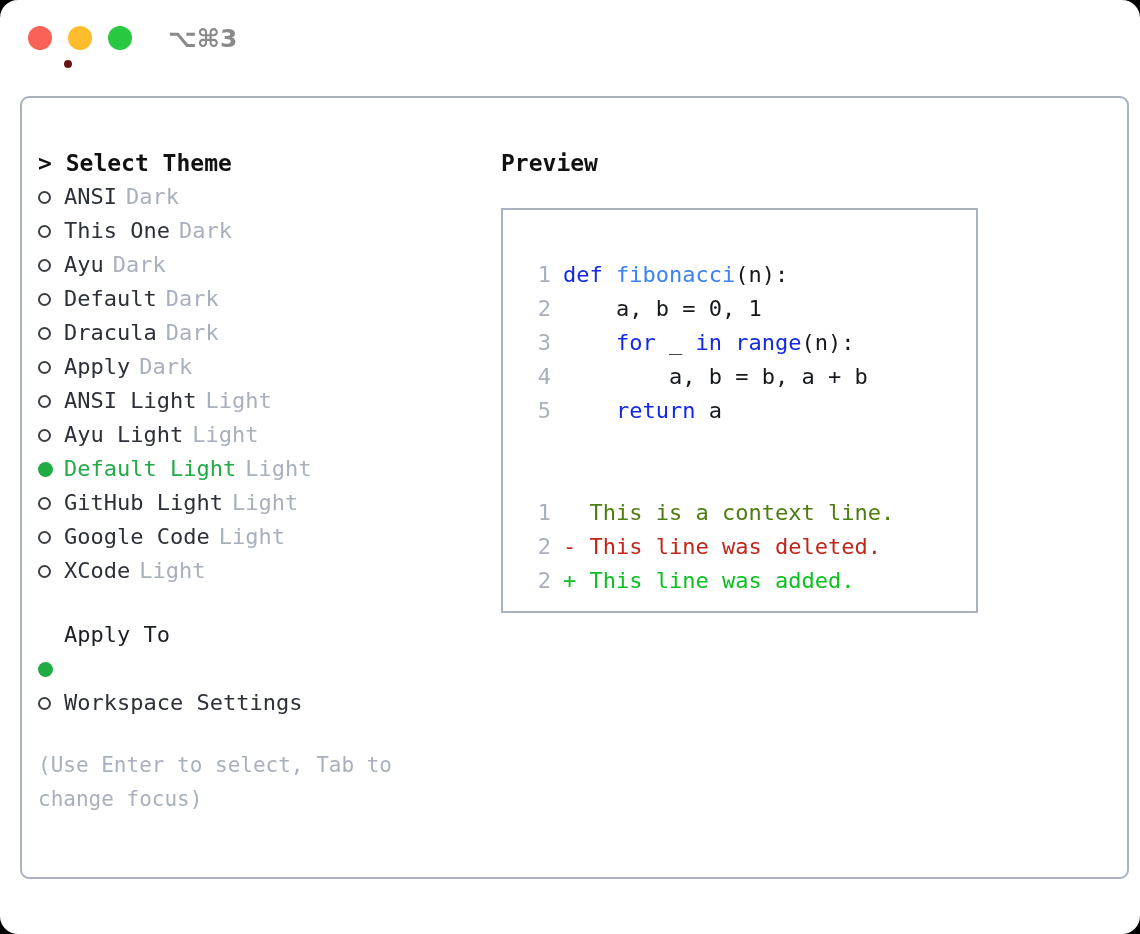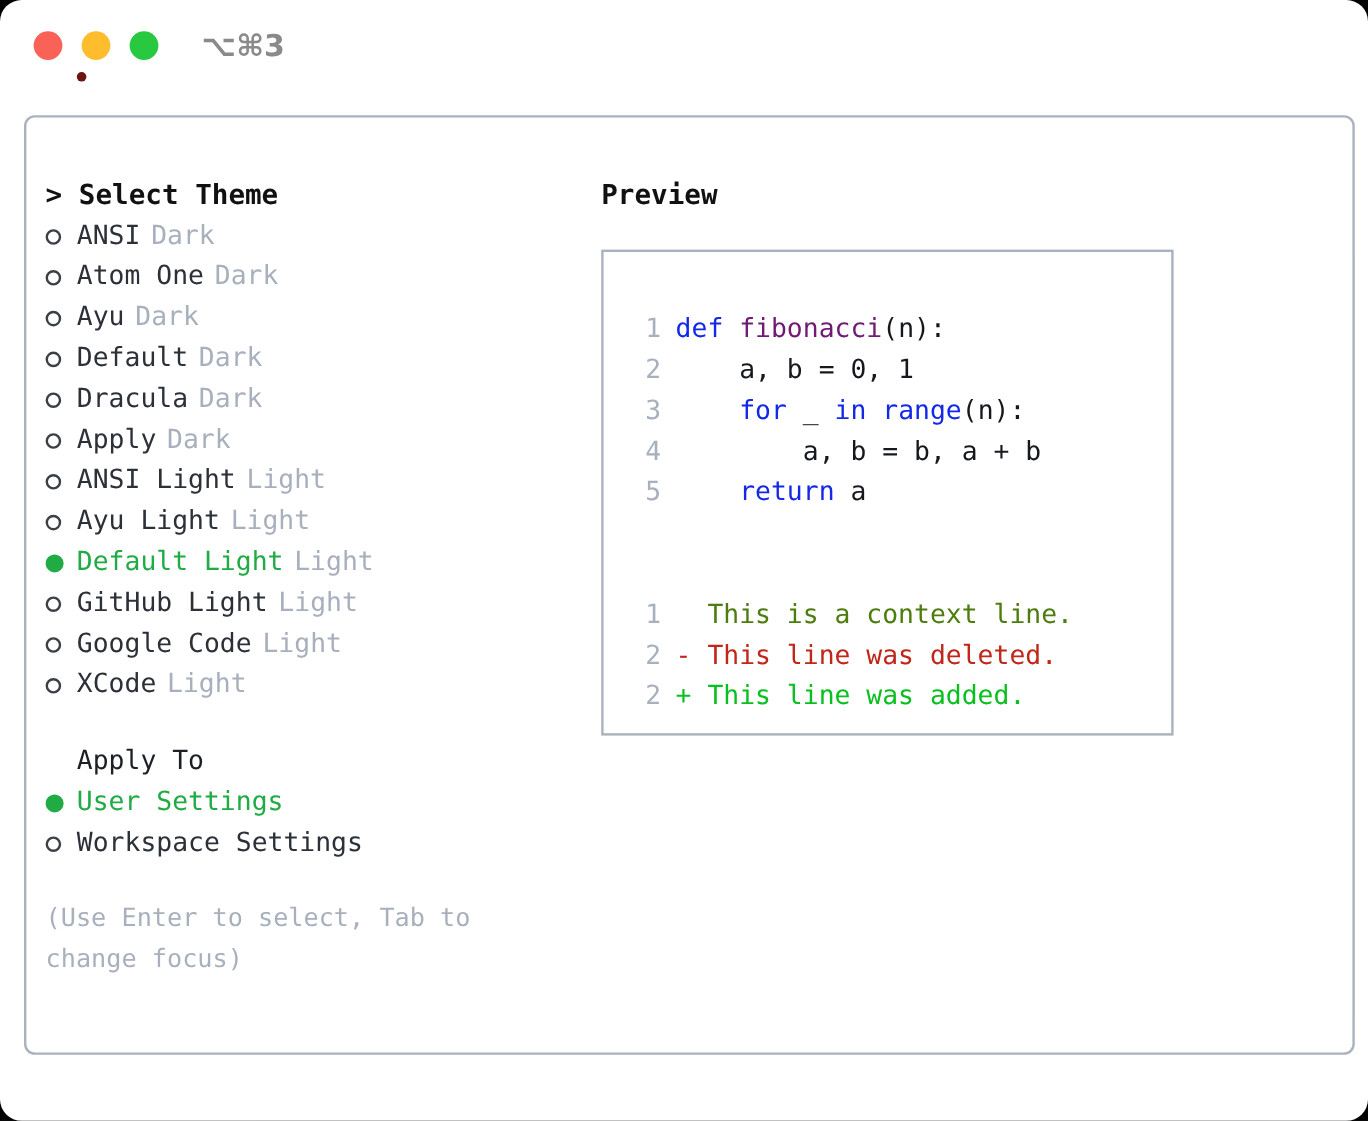--- a/index.html
+++ b/index.html
@@ -149,21 +149,21 @@
   }
   .lineno {
     width: 36px;
     flex: 0 0 36px;
     text-align: right;
     color: #a8b0bd;
     margin-right: 12px;
   }
   .code-text { color: #15181d; }
   .kw   { color: #1428e8; }
-  .fn   { color: #701a75; text-align: right; }
+  .fn   { color: #3b82f6; text-align: right; }
   .blank-line { height: 34px; }
   .diff-context { color: #4d7c0f; }
   .diff-del     { color: #c0261a; }
   .diff-add     { color: #0ac020; }
 </style>
 </head>
 <body>
 
 <div id="window">
 
@@ -175,38 +175,38 @@
     <div class="light" id="light-max"></div>
     <div id="shortcut">⌥⌘3</div>
   </div>
 
   <div id="panel">
 
     <div id="theme-column">
       <div class="list-header">&gt; Select Theme</div>
       <div id="theme-list">
           <div class="row"><span class="bullet"><span class="dot-hollow"></span></span><span class="label">ANSI</span><span class="variant">Dark</span></div>
-          <div class="row"><span class="bullet"><span class="dot-hollow"></span></span><span class="label">Atom One</span><span class="variant">Dark</span></div>
+          <div class="row"><span class="bullet"><span class="dot-hollow"></span></span><span class="label">This One</span><span class="variant">Dark</span></div>
           <div class="row"><span class="bullet"><span class="dot-hollow"></span></span><span class="label">Ayu</span><span class="variant">Dark</span></div>
           <div class="row"><span class="bullet"><span class="dot-hollow"></span></span><span class="label">Default</span><span class="variant">Dark</span></div>
           <div class="row"><span class="bullet"><span class="dot-hollow"></span></span><span class="label">Dracula</span><span class="variant">Dark</span></div>
           <div class="row"><span class="bullet"><span class="dot-hollow"></span></span><span class="label">Apply</span><span class="variant">Dark</span></div>
           <div class="row"><span class="bullet"><span class="dot-hollow"></span></span><span class="label">ANSI Light</span><span class="variant">Light</span></div>
           <div class="row"><span class="bullet"><span class="dot-hollow"></span></span><span class="label">Ayu Light</span><span class="variant">Light</span></div>
           <div class="row"><span class="bullet"><span class="dot-filled"></span></span><span class="label selected">Default Light</span><span class="variant">Light</span></div>
           <div class="row"><span class="bullet"><span class="dot-hollow"></span></span><span class="label">GitHub Light</span><span class="variant">Light</span></div>
           <div class="row"><span class="bullet"><span class="dot-hollow"></span></span><span class="label">Google Code</span><span class="variant">Light</span></div>
           <div class="row"><span class="bullet"><span class="dot-hollow"></span></span><span class="label">XCode</span><span class="variant">Light</span></div>
         </div>
 
       <div class="section-gap"></div>
 
       <div class="apply-heading">Apply To</div>
       <div id="apply-list">
-          <div class="row"><span class="bullet"><span class="dot-filled"></span></span><span class="label selected">User Settings</span></div>
+          <div class="row"><span class="bullet"><span class="dot-filled"></span></span></div>
           <div class="row"><span class="bullet"><span class="dot-hollow"></span></span><span class="label">Workspace Settings</span></div>
         </div>
 
       <div id="hint">(Use Enter to select, Tab to change focus)</div>
     </div>
 
     <div id="preview-column">
       <div id="preview-title">Preview</div>
       <div id="preview-box">
         <div id="code-block">

